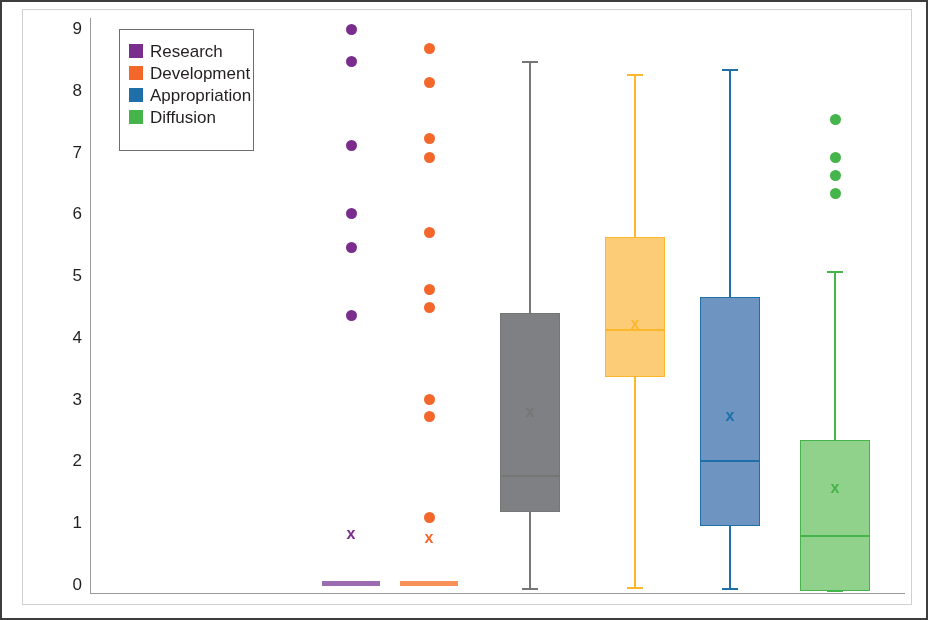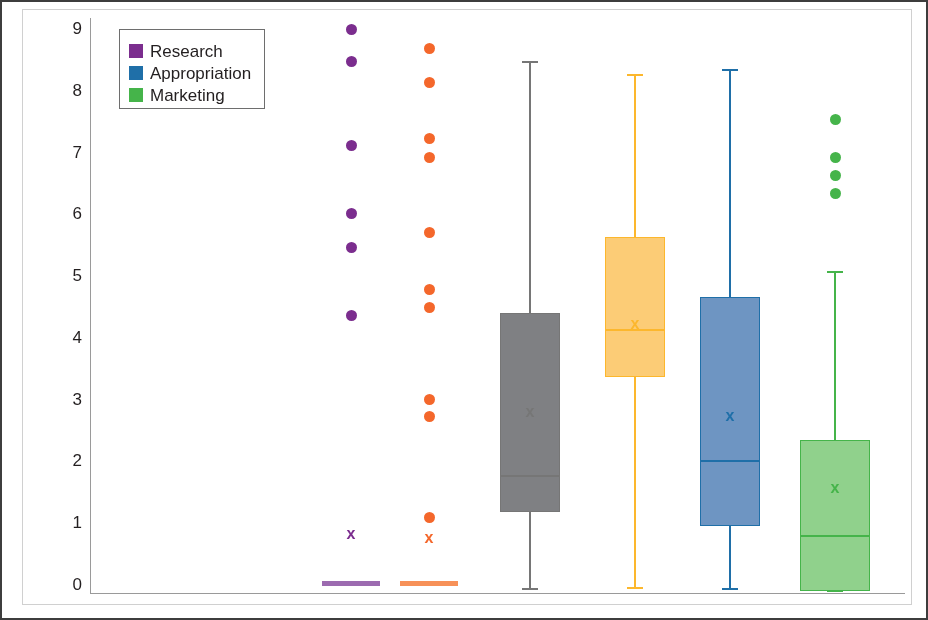--- a/index.html
+++ b/index.html
@@ -74,25 +74,25 @@
     text-align: right;
     font-size: 17px;
     color: #231f20;
     line-height: 18px;
   }
   
   .legend {
     position: absolute;
     left: 119px;
     top: 29px;
-    width: 146px;
+    width: 135px;
     background: #ffffff;
     border: 1px solid #6e6e6e;
     box-sizing: border-box;
-    padding: 10px 8px 2px 9px;
+    padding: 10px 8px 22px 9px;
   }
   .legend-item {
     display: flex;
     align-items: center;
     height: 22px;
   }
   .legend-swatch {
     width: 14px;
     height: 14px;
     margin-right: 7px;
@@ -253,22 +253,26 @@
       </div>
   </div>
 
   <div class="legend">
     <div id="legend-items">
         <div class="legend-item">
           <span class="legend-swatch" style="background: rgb(123, 45, 142);"></span>
           <span class="legend-label">Research</span>
         </div>
         <div class="legend-item">
+          <span class="legend-swatch" style="background: rgb(244, 103, 43);"></span>
+          <span class="legend-label">Development</span>
+        </div>
+        <div class="legend-item">
           <span class="legend-swatch" style="background: rgb(31, 111, 168);"></span>
           <span class="legend-label">Appropriation</span>
         </div>
         <div class="legend-item">
           <span class="legend-swatch" style="background: rgb(69, 180, 74);"></span>
-          <span class="legend-label">Marketing</span>
+          <span class="legend-label">Diffusion</span>
         </div>
       </div>
   </div>
 </div>
 
 </body></html>

